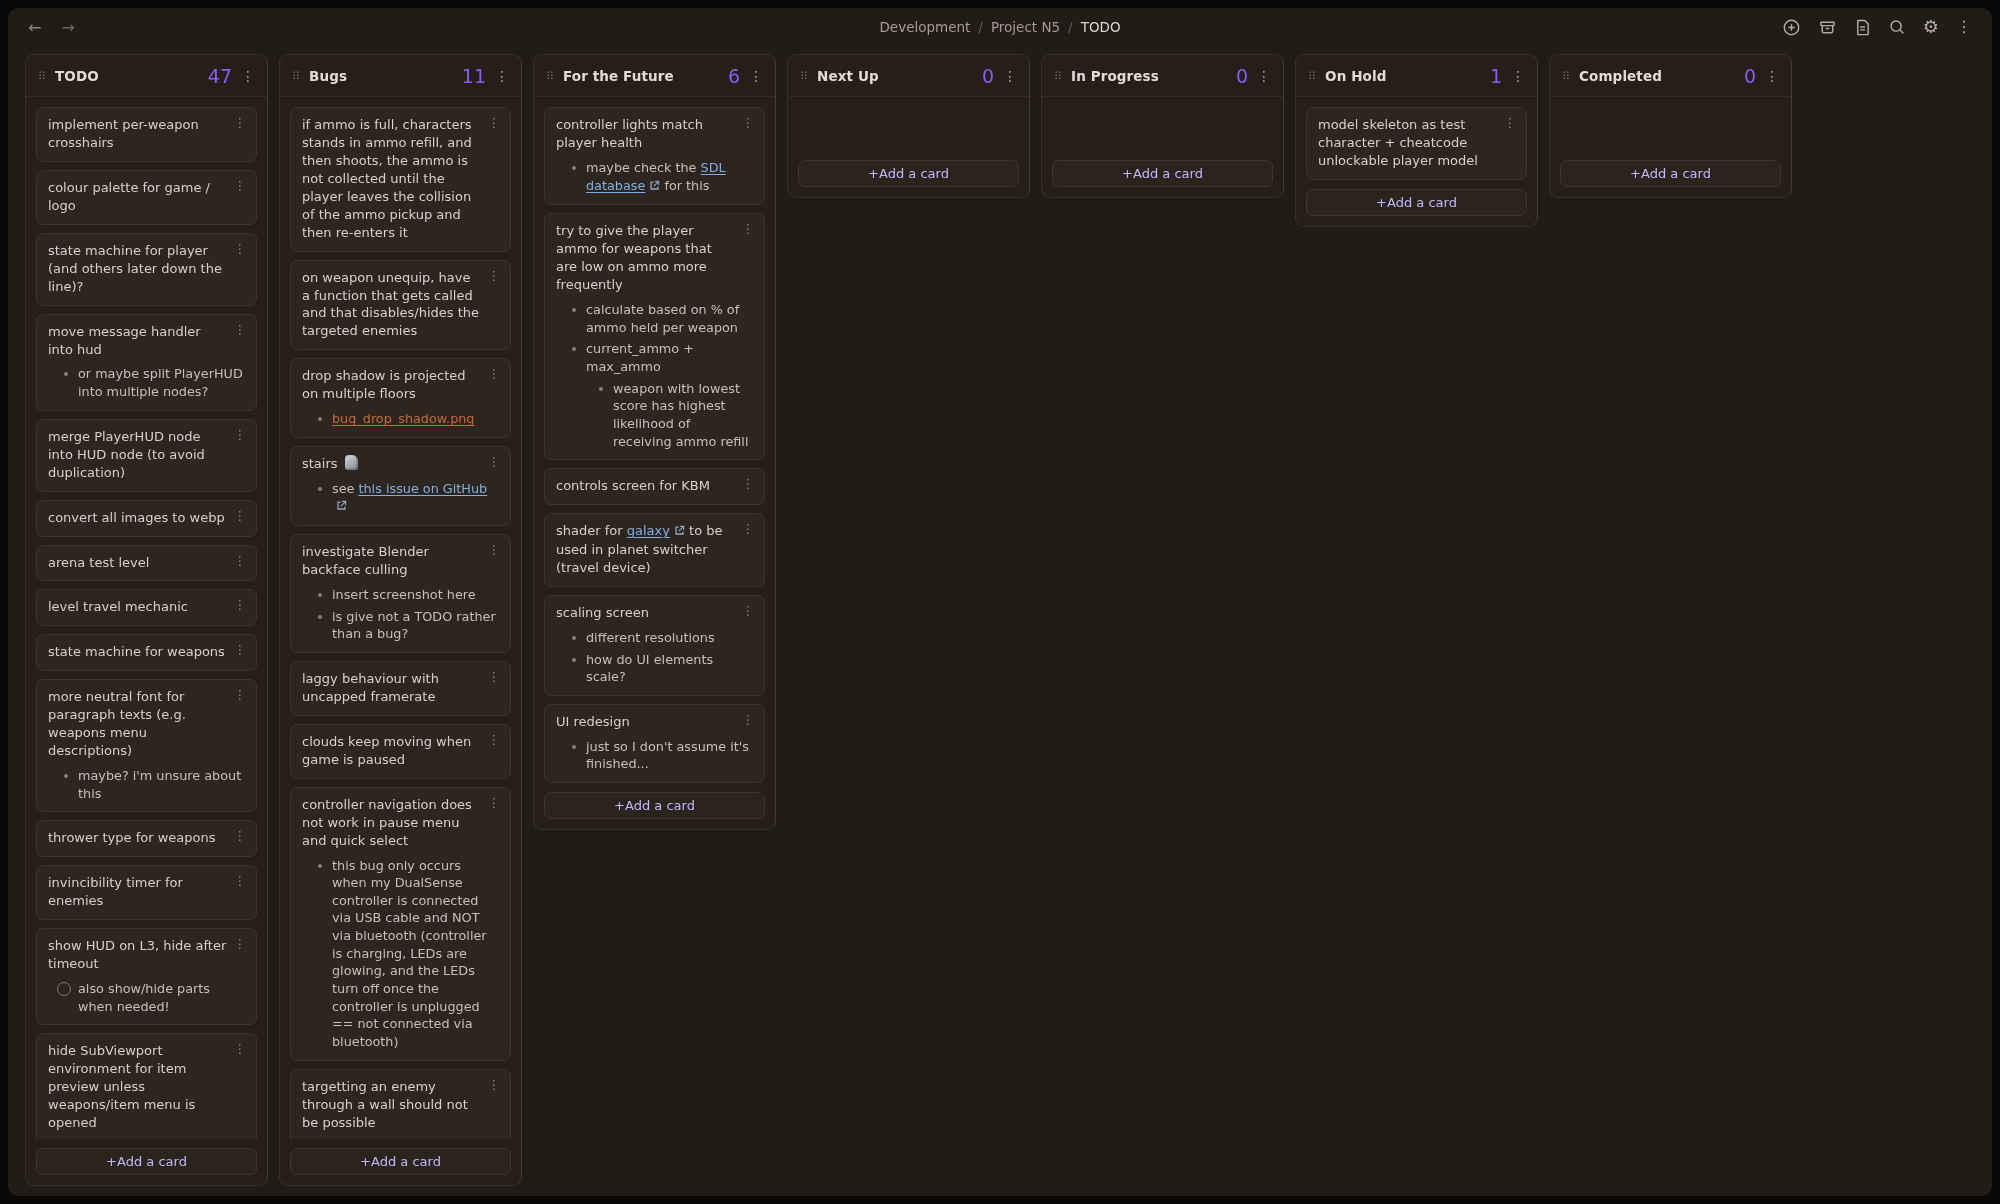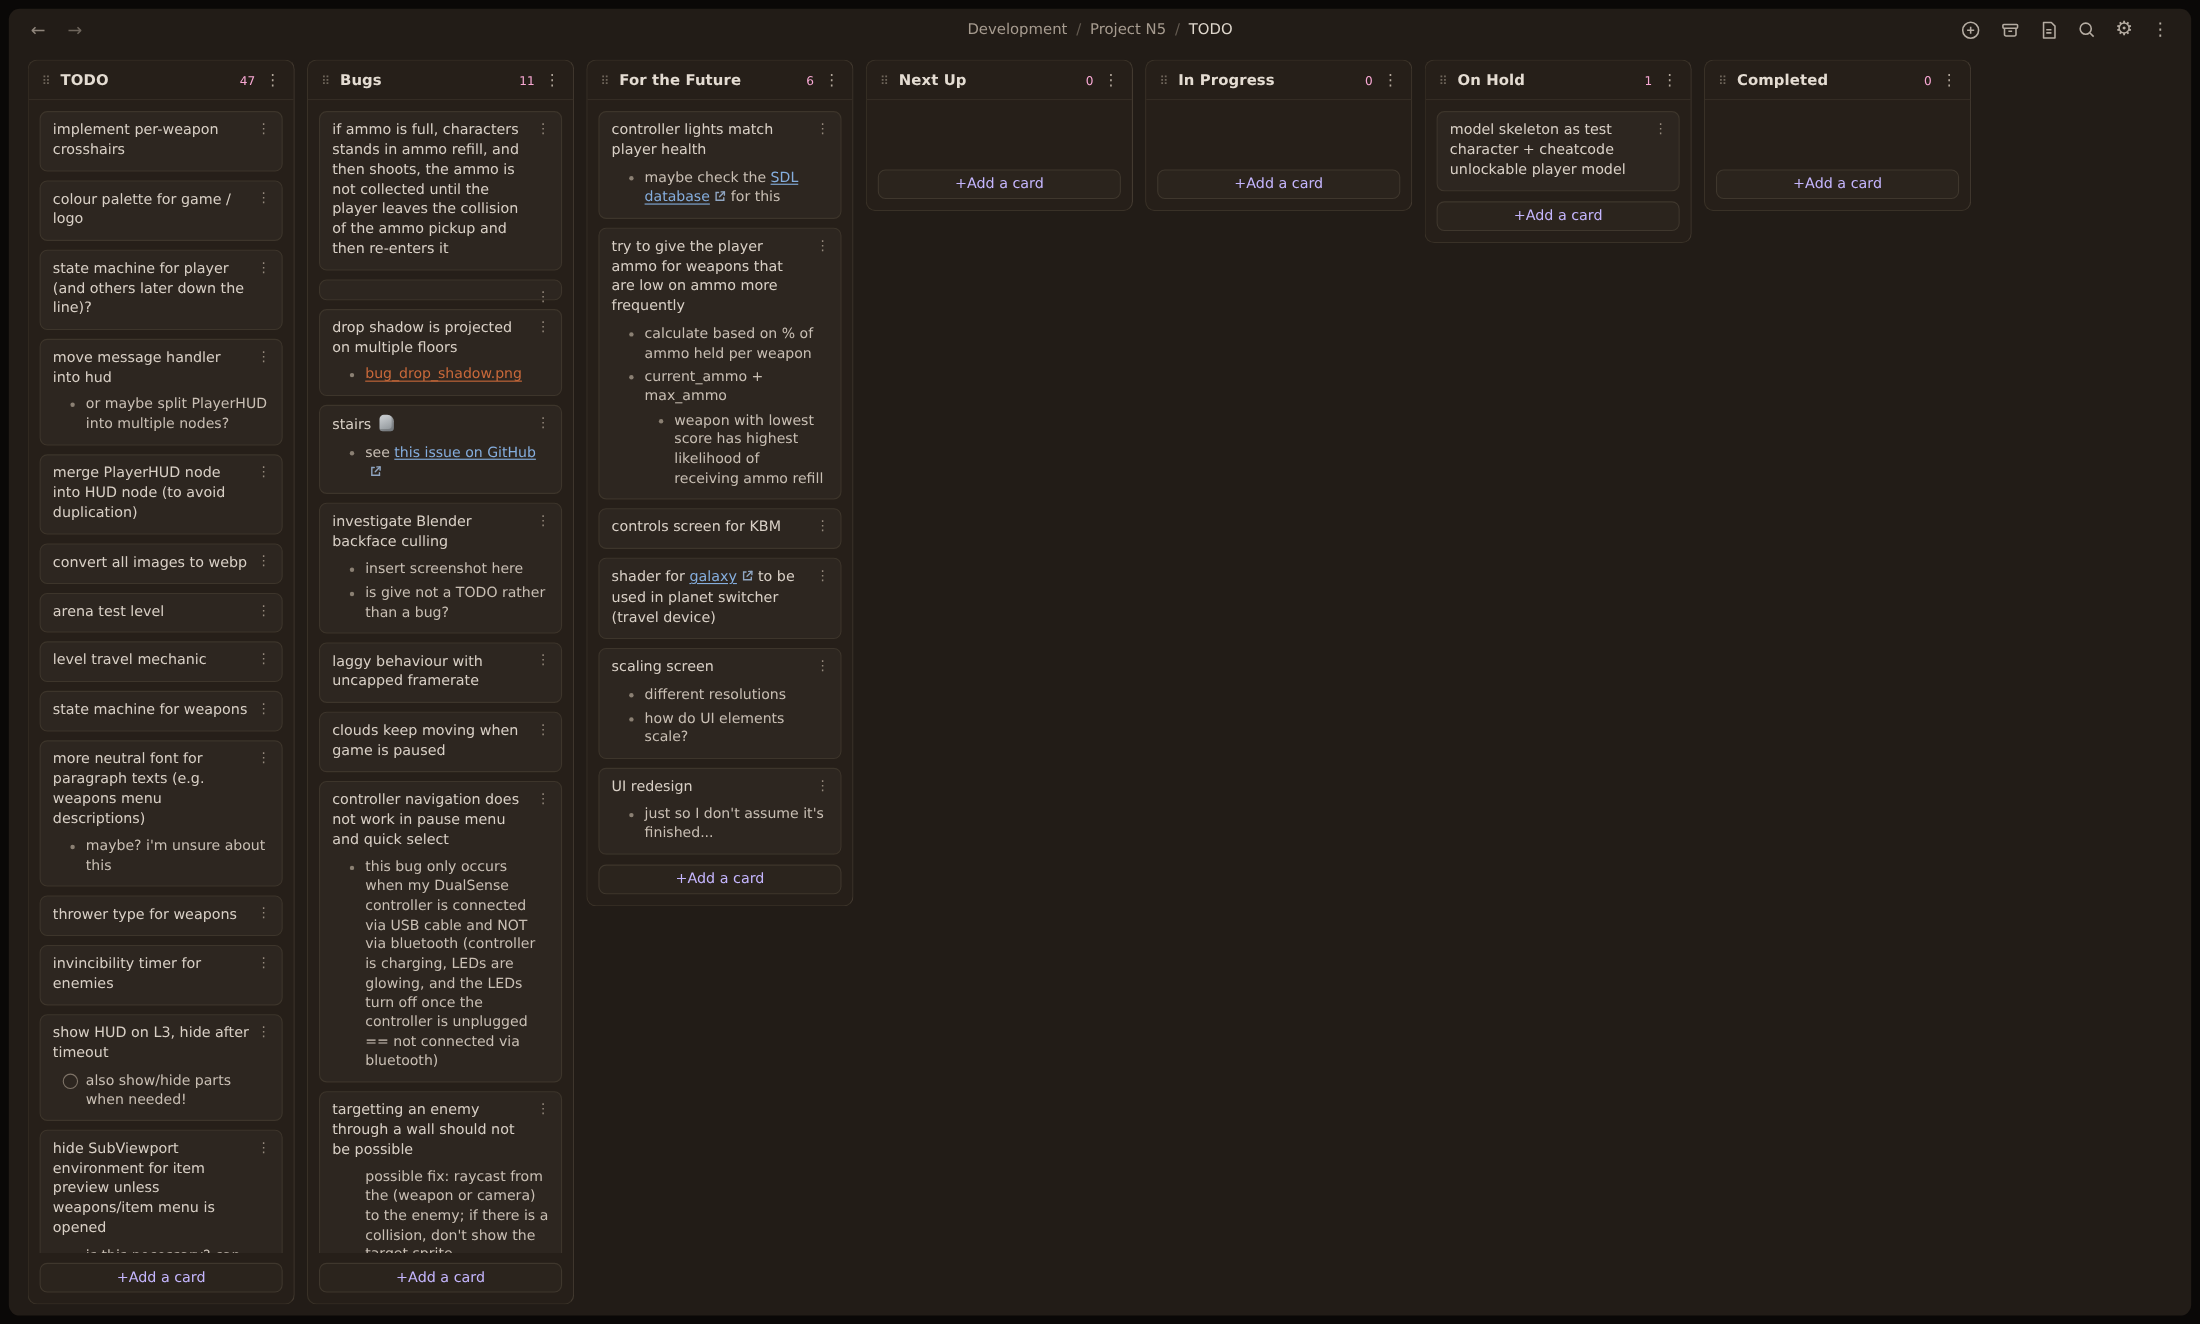--- a/index.html
+++ b/index.html
@@ -24,21 +24,21 @@
 
   
   .board { display:flex; gap:11px; padding:8px 17px 10px; height:1150px; align-items:flex-start; }
   .column { flex:0 0 243px; width:243px; background:#261f19; border:1px solid #393127;
     border-right-color:#433a30; border-radius:9px; display:flex; flex-direction:column; max-height:100%; }
   .column.fill { height:100%; }
   .col-head { flex:0 0 auto; display:flex; align-items:center; gap:9px; padding:10px 12px 9px;
     border-bottom:1px solid #342c24; }
   .grip { color:#6f665b; font-size:11px; line-height:1; }
   .col-title { font-size:13.5px; font-weight:bold; color:#e4dcd2; letter-spacing:.1px; }
-  .col-count { margin-left:auto; font-size:11px; color:#f9a8d4; }
+  .col-count { margin-left:auto; font-size:19px; color:#8b5cf6; }
   .kebab { color:#b2a79b; font-size:14px; line-height:1; cursor:default; }
   .cards { padding:10px 10px 0; display:flex; flex-direction:column; gap:8px; overflow:hidden; }
   .column.fill .cards { flex:1 1 auto; }
   .cards.empty { min-height:54px; }
 
   
   .card { position:relative; background:#2d2620; border:1px solid #3d352b; border-radius:7px;
     padding:8px 11px 9px; flex:0 0 auto; }
   .card-title { font-size:13px; line-height:1.38; color:#d9d0c6; padding-right:18px; }
   .card-kebab { position:absolute; top:9px; right:10px; font-size:12.5px; color:#95897c; }
@@ -200,20 +200,21 @@
           <span class="col-title">Bugs</span>
           <span class="col-count">11</span>
           <span class="kebab">⋮</span>
         </header>
         <div class="cards">
           <article class="card">
             <div class="card-title"><span>if ammo is full, characters stands in ammo refill, and then shoots, the ammo is not collected until the player leaves the collision of the ammo pickup and then re-enters it</span></div>
             <span class="kebab card-kebab">⋮</span>
           </article>
           <article class="card">
+            <div class="card-title"><span>on weapon unequip, have a function that gets called and that disables/hides the targeted enemies</span></div>
             <span class="kebab card-kebab">⋮</span>
           </article>
           <article class="card">
             <div class="card-title"><span>drop shadow is projected on multiple floors</span></div>
             <span class="kebab card-kebab">⋮</span>
             <ul class="card-items">
               <li class="lvl1"><span class="bullet"></span><span class="itext"><span class="lk lk-orange">bug_drop_shadow.png</span></span></li>
             </ul>
           </article>
           <article class="card">

